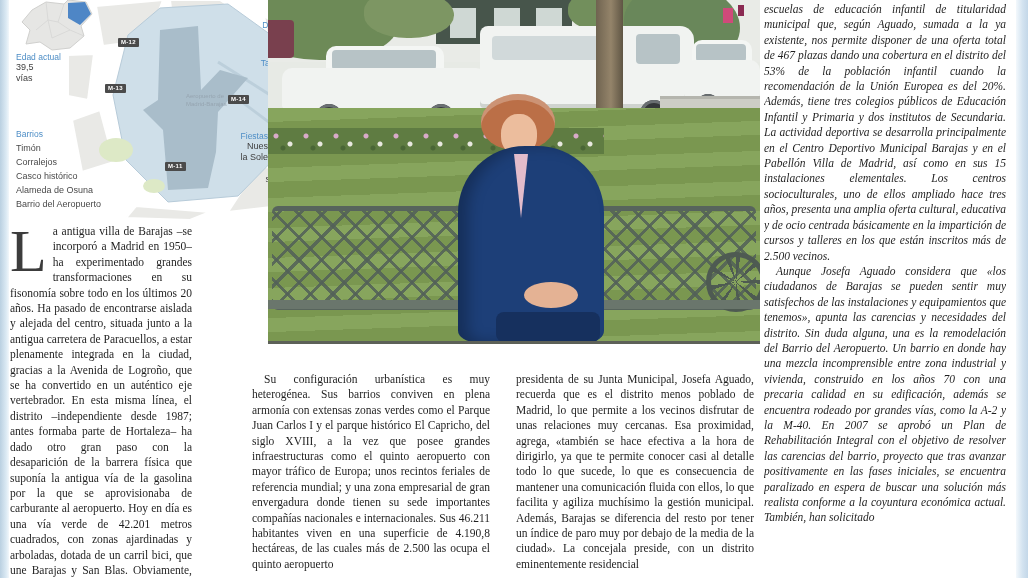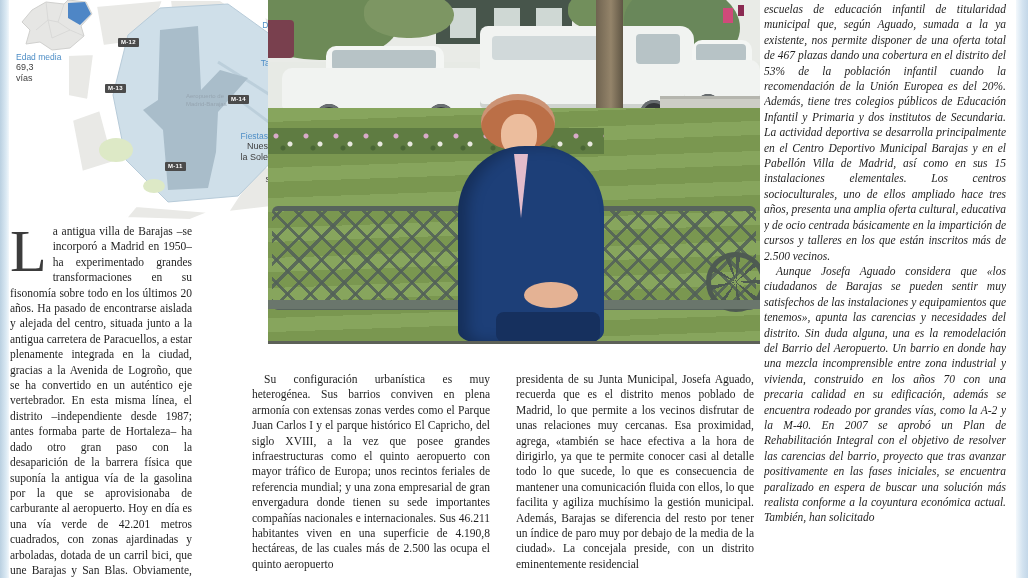--- a/index.html
+++ b/index.html
@@ -113,25 +113,33 @@
       <text x="118" y="98" font-size="6" fill="#96a5b1" font-family="Liberation Sans, sans-serif">Aeropuerto de</text>
       <text x="118" y="106" font-size="6" fill="#96a5b1" font-family="Liberation Sans, sans-serif">Madrid-Barajas</text>
     </svg>
 
     <div class="chip" style="left:108px;top:38px;">M-12</div>
     <div class="chip" style="left:95px;top:84px;">M-13</div>
     <div class="chip" style="left:218px;top:95px;">M-14</div>
     <div class="chip" style="left:155px;top:162px;">M-11</div>
 
     <div class="abs" style="left:6px;top:52px;width:70px;">
-      <div class="stat-label">Edad media</div>
-      <div class="stat-value">69,3</div>
+      <div class="stat-label">Edad actual</div>
+      <div class="stat-value">39,5</div>
       <div class="stat-value">vías</div>
     </div>
 
+    <div class="abs" style="left:6px;top:127px;width:130px;">
+      <div class="stat-label" style="line-height:14px;">Barrios</div>
+      <div class="barrios-item">Timón</div>
+      <div class="barrios-item">Corralejos</div>
+      <div class="barrios-item">Casco histórico</div>
+      <div class="barrios-item">Alameda de Osuna</div>
+      <div class="barrios-item">Barrio del Aeropuerto</div>
+    </div>
 
     <div class="abs right-stats" style="right:0;top:0;width:80px;">
       <div class="stat-value">6,89%</div>
       <div class="stat-label" style="margin-top:9px;">Densidad de población</div>
       <div class="stat-value">11 hab./ha</div>
       <div class="stat-label" style="margin-top:7px;">Tasa de paro</div>
       <div class="stat-value">10,96%</div>
       <div class="stat-label" style="margin-top:52px;">Fiestas patronales</div>
       <div class="stat-value" style="width:72px;margin-left:8px;">Nuestra Sra. de la Soledad del 12 al 15 de septiembre</div>
     </div>

